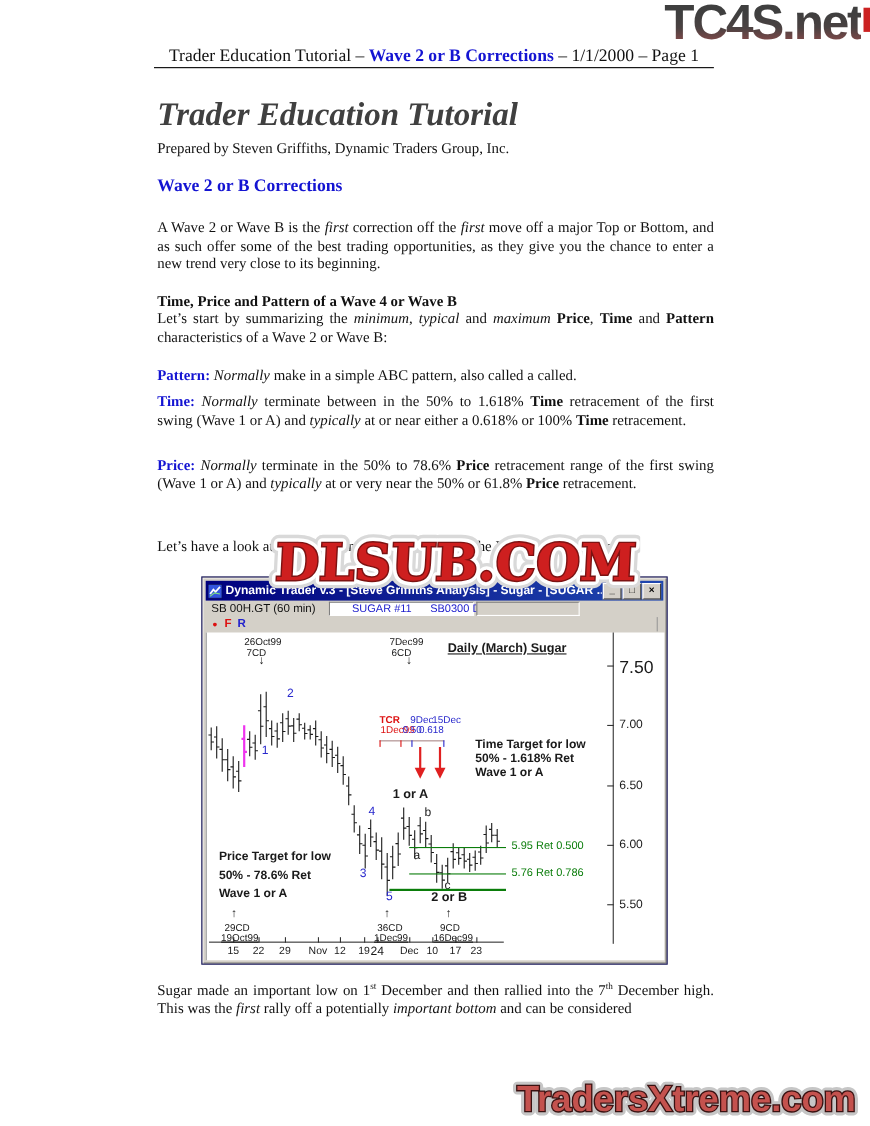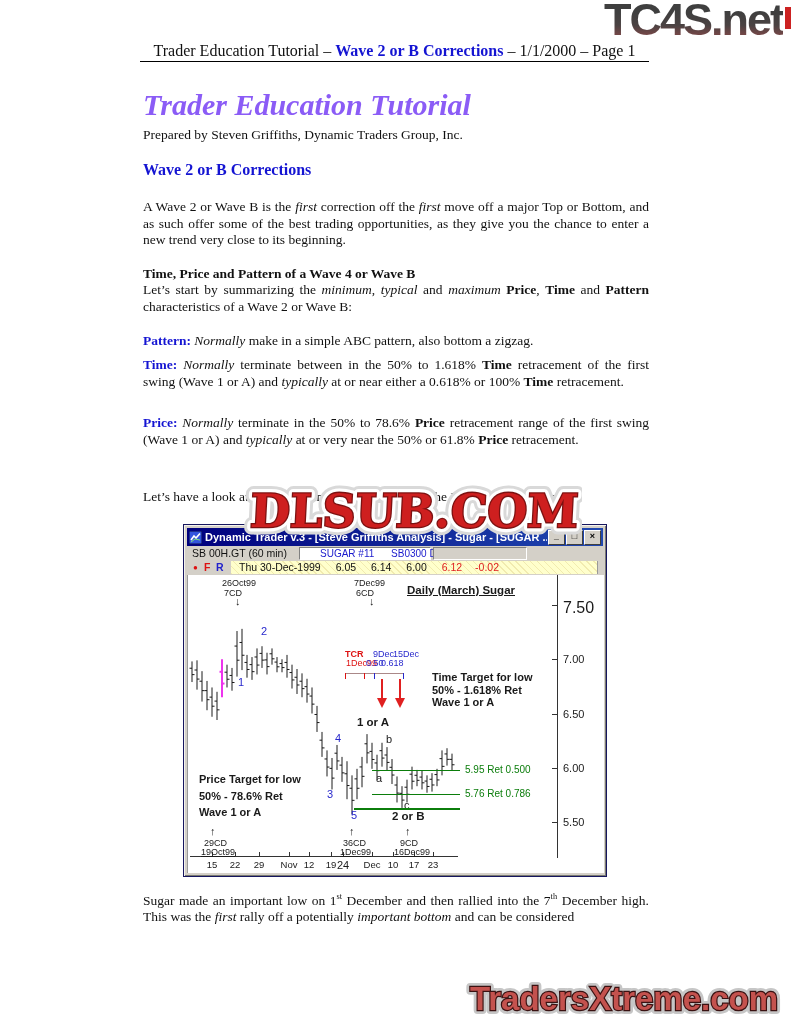--- a/index.html
+++ b/index.html
@@ -2,21 +2,21 @@
 <html><head>
 <meta charset="utf-8">
 <style>
   html,body{margin:0;padding:0;background:#888;}
   #page{position:relative;width:791px;height:1024px;background:#ffffff;overflow:hidden;
         font-family:"Liberation Serif",serif;color:#111;}
   .abs{position:absolute;}
   
   .hdr{left:140px;top:42px;width:509px;text-align:center;font-size:16px;}
   .rule{left:140px;top:61px;width:509px;height:1px;background:#000;}
-  .doc-title{left:143px;top:88px;font-size:30px;font-weight:bold;font-style:italic;color:#8b5cf6;}
+  .doc-title{left:143px;top:88px;font-size:30px;font-weight:bold;font-style:italic;color:#404040;}
   .byline{left:143px;top:127px;font-size:13.5px;}
   .section{left:143px;top:161px;font-size:16px;font-weight:bold;color:#1414d2;}
   .body-p{left:143px;width:506px;font-size:13.5px;line-height:16.6px;text-align:justify;}
   .h3{left:143px;top:266px;font-size:13.5px;font-weight:bold;}
   .footer{left:140px;top:936px;width:509px;text-align:center;font-size:12.5px;}
   
   .tc4s{right:8px;top:-6px;font-family:"Liberation Sans",sans-serif;font-weight:bold;
         font-size:45px;letter-spacing:-2px;
         background:linear-gradient(#3f3f3f 35%,#4a4242 60%,#7c4848 82%,#8f5656);
         -webkit-background-clip:text;background-clip:text;color:transparent;}
@@ -61,21 +61,21 @@
 
   <div class="abs tc4s">TC4S.net</div>
   <div class="abs redmark"></div>
 
   <div class="abs doc-title">Trader Education Tutorial</div>
   <div class="abs byline">Prepared by Steven Griffiths, Dynamic Traders Group, Inc.</div>
   <div class="abs section">Wave 2 or B Corrections</div>
   <div class="abs body-p" style="top:199px"><span>A Wave 2 or Wave B is the </span><span style="font-style: italic;">first</span><span> correction off the </span><span style="font-style: italic;">first</span><span> move off a major Top or Bottom, and as such offer some of the best trading opportunities, as they give you the chance to enter a new trend very close to its beginning.</span></div>
   <div class="abs h3">Time, Price and Pattern of a Wave 4 or Wave B</div>
   <div class="abs body-p" style="top:282px"><span>Let’s start by summarizing the </span><span style="font-style: italic;">minimum</span><span>, </span><span style="font-style: italic;">typical</span><span> and </span><span style="font-style: italic;">maximum</span><span> </span><span style="font-weight: bold;">Price</span><span>, </span><span style="font-weight: bold;">Time</span><span> and </span><span style="font-weight: bold;">Pattern</span><span> characteristics of a Wave 2 or Wave B:</span></div>
-  <div class="abs body-p" style="top:333px"><span style="font-weight: bold; color: rgb(20, 20, 210);">Pattern:</span><span>  </span><span style="font-style: italic;">Normally</span><span> make in a simple ABC pattern, also bottom a zigzag.</span></div>
+  <div class="abs body-p" style="top:333px"><span style="font-weight: bold; color: rgb(20, 20, 210);">Pattern:</span><span>  </span><span style="font-style: italic;">Normally</span><span> make in a simple ABC pattern, also called a called.</span></div>
   <div class="abs body-p" style="top:357px"><span style="font-weight: bold; color: rgb(20, 20, 210);">Time:</span><span>   </span><span style="font-style: italic;">Normally</span><span> terminate between in the 50% to 1.618% </span><span style="font-weight: bold;">Time</span><span> retracement of the first swing (Wave 1 or A) and </span><span style="font-style: italic;">typically</span><span> at or near either a 0.618% or 100% </span><span style="font-weight: bold;">Time</span><span> retracement.</span></div>
   <div class="abs body-p" style="top:415px"><span style="font-weight: bold; color: rgb(20, 20, 210);">Price:</span><span>   </span><span style="font-style: italic;">Normally</span><span> terminate in the 50% to 78.6% </span><span style="font-weight: bold;">Price</span><span> retracement range of the first swing (Wave 1 or A) and </span><span style="font-style: italic;">typically</span><span> at or very near the 50% or 61.8% </span><span style="font-weight: bold;">Price</span><span> retracement.</span></div>
   <div class="abs body-p" style="top:489px;text-align:left"><span>Let’s have a look at a recent example for Sugar from the Dynamic Trader Report.</span></div>
 
   <svg class="abs" style="left:234px;top:479px;z-index:6" width="348" height="66">
     <g transform="skewX(-3)" font-family="DejaVu Serif, serif" font-weight="bold" font-size="46" text-anchor="middle">
       <text x="182" y="48" fill="none" stroke="#d9d9d9" stroke-width="15" stroke-linejoin="round">DLSUB.COM</text>
       <text x="182" y="48" fill="none" stroke="#ffffff" stroke-width="9" stroke-linejoin="round">DLSUB.COM</text>
       <text x="182" y="48" fill="#ce1f1f" stroke="#7c1212" stroke-width="2.6" paint-order="stroke" id="wm-text">DLSUB.COM</text>
     </g>
@@ -100,28 +100,20 @@
         <span style="margin-left:20px">SUGAR #11</span>
         <span style="margin-left:14px">SB0300 D-D</span>
       </span>
       <span class="abs graybox inset"></span>
     </div>
 
     <div class="abs row3">
       <span style="position:absolute;left:6px;color:#dd1111;font-size:8px">●</span>
       <span style="position:absolute;left:17px;color:#dd1111;font-weight:bold">F</span>
       <span style="position:absolute;left:29px;color:#2222cc;font-weight:bold">R</span>
-      <span class="abs quotestrip">
-        <span style="margin-left:8px">Thu 30-Dec-1999</span>
-        <span style="margin-left:12px">6.05</span>
-        <span style="margin-left:12px">6.14</span>
-        <span style="margin-left:12px">6.00</span>
-        <span style="margin-left:12px;color:#e02020">6.12</span>
-        <span style="margin-left:10px;color:#e02020">-0.02</span>
-      </span>
       <span class="abs quotecap"></span>
     </div>
 
     <div class="abs chart">
       <svg id="bars-svg" width="416" height="298" style="position:absolute;left:0;top:0">
           <line x1="4" y1="86.41999999999996" x2="4" y2="107.035" stroke="#1a1a1a" stroke-width="1"></line>
           <line x1="1.5" y1="93.22294999999997" x2="4" y2="93.22294999999997" stroke="#1a1a1a" stroke-width="1"></line>
           <line x1="4" y1="99.61359999999999" x2="6.5" y2="99.61359999999999" stroke="#1a1a1a" stroke-width="1"></line>
           <line x1="9" y1="85.33499999999998" x2="9" y2="114.63000000000002" stroke="#1a1a1a" stroke-width="1"></line>
           <line x1="6.5" y1="95.00234999999999" x2="9" y2="95.00234999999999" stroke="#1a1a1a" stroke-width="1"></line>

